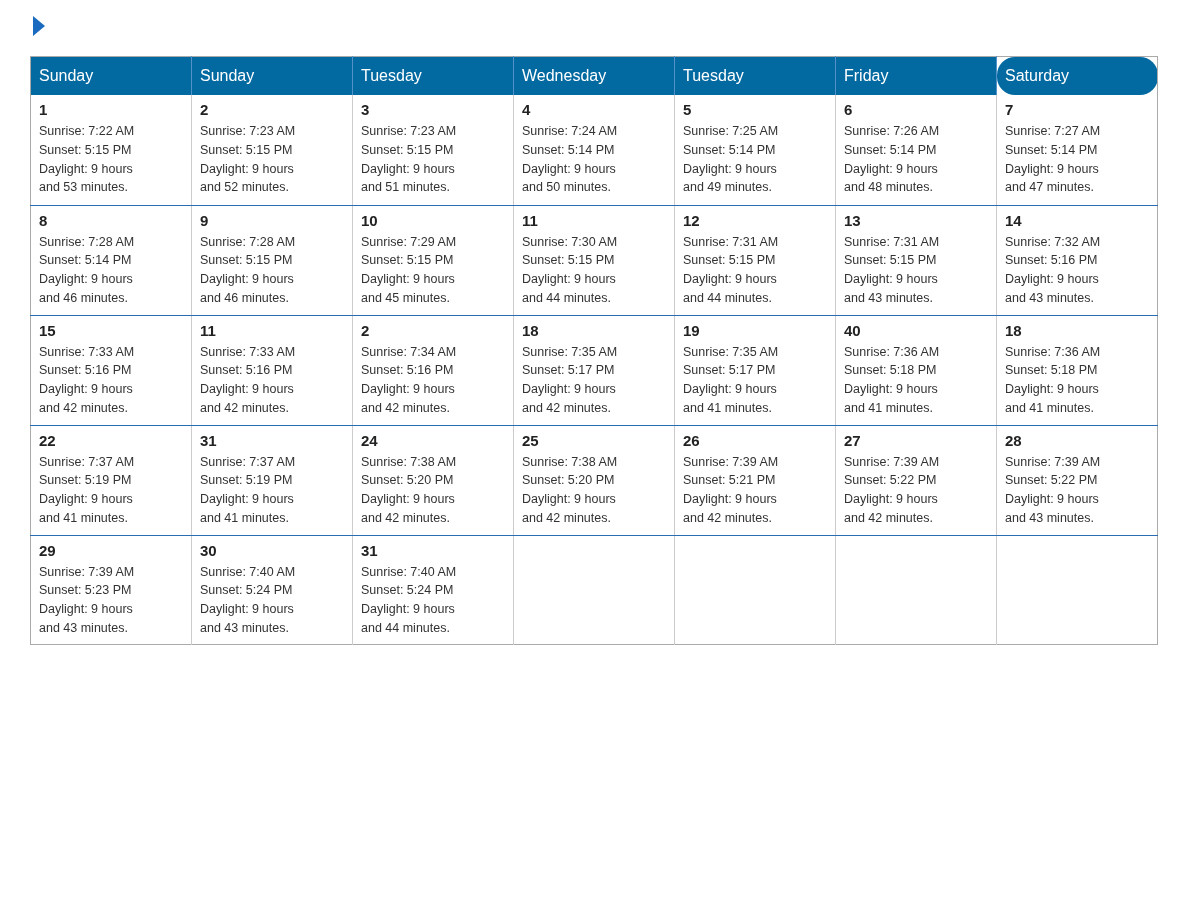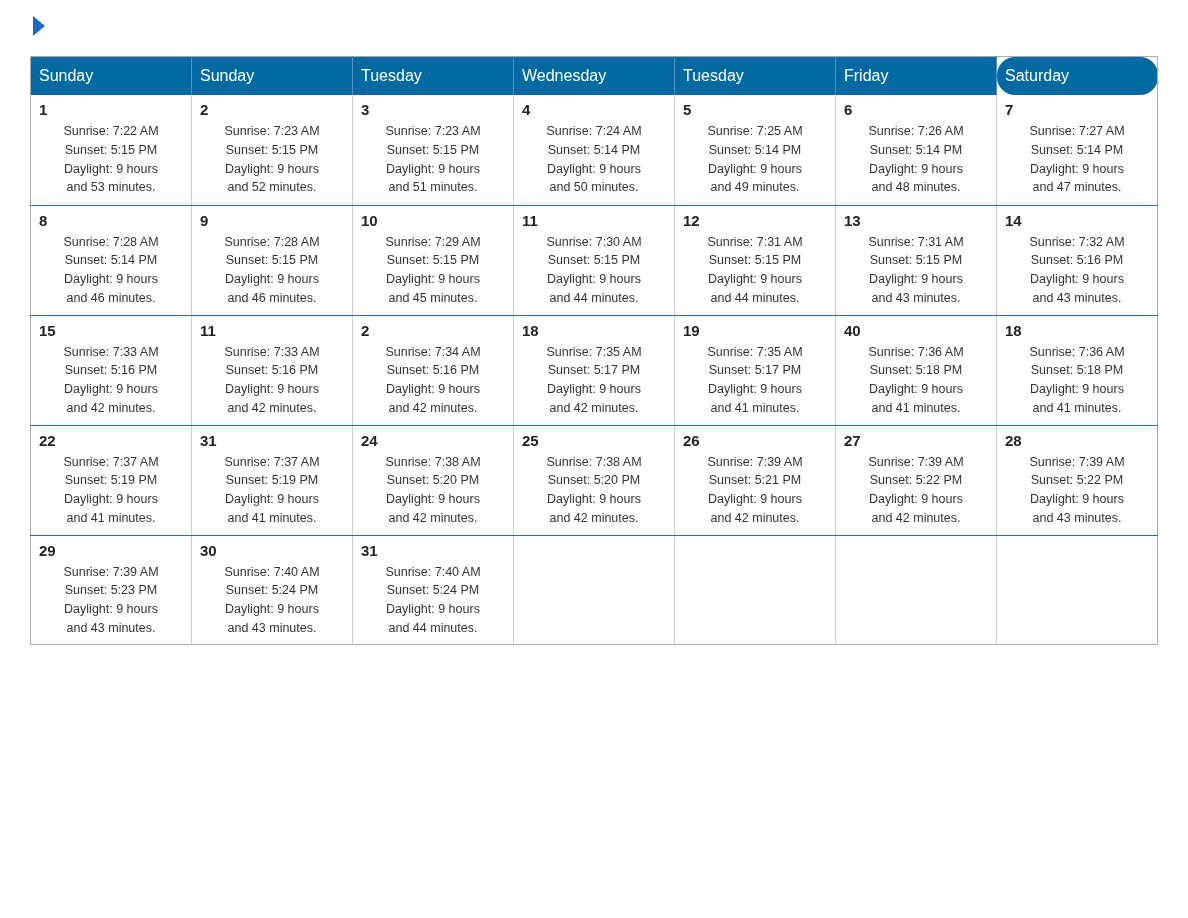--- a/index.html
+++ b/index.html
@@ -100,21 +100,20 @@
       font-size: 15px;
       font-weight: bold;
       color: #222;
       margin-bottom: 4px;
       display: block;
     }
     .day-info {
       font-size: 12.5px;
       line-height: 1.5;
       color: #333;
-      text-align: center;
     }
     .empty-cell {
       background: #fff;
     }
     .last-row td {
       height: 100px;
     }
   </style>
 </head>
 <body>

